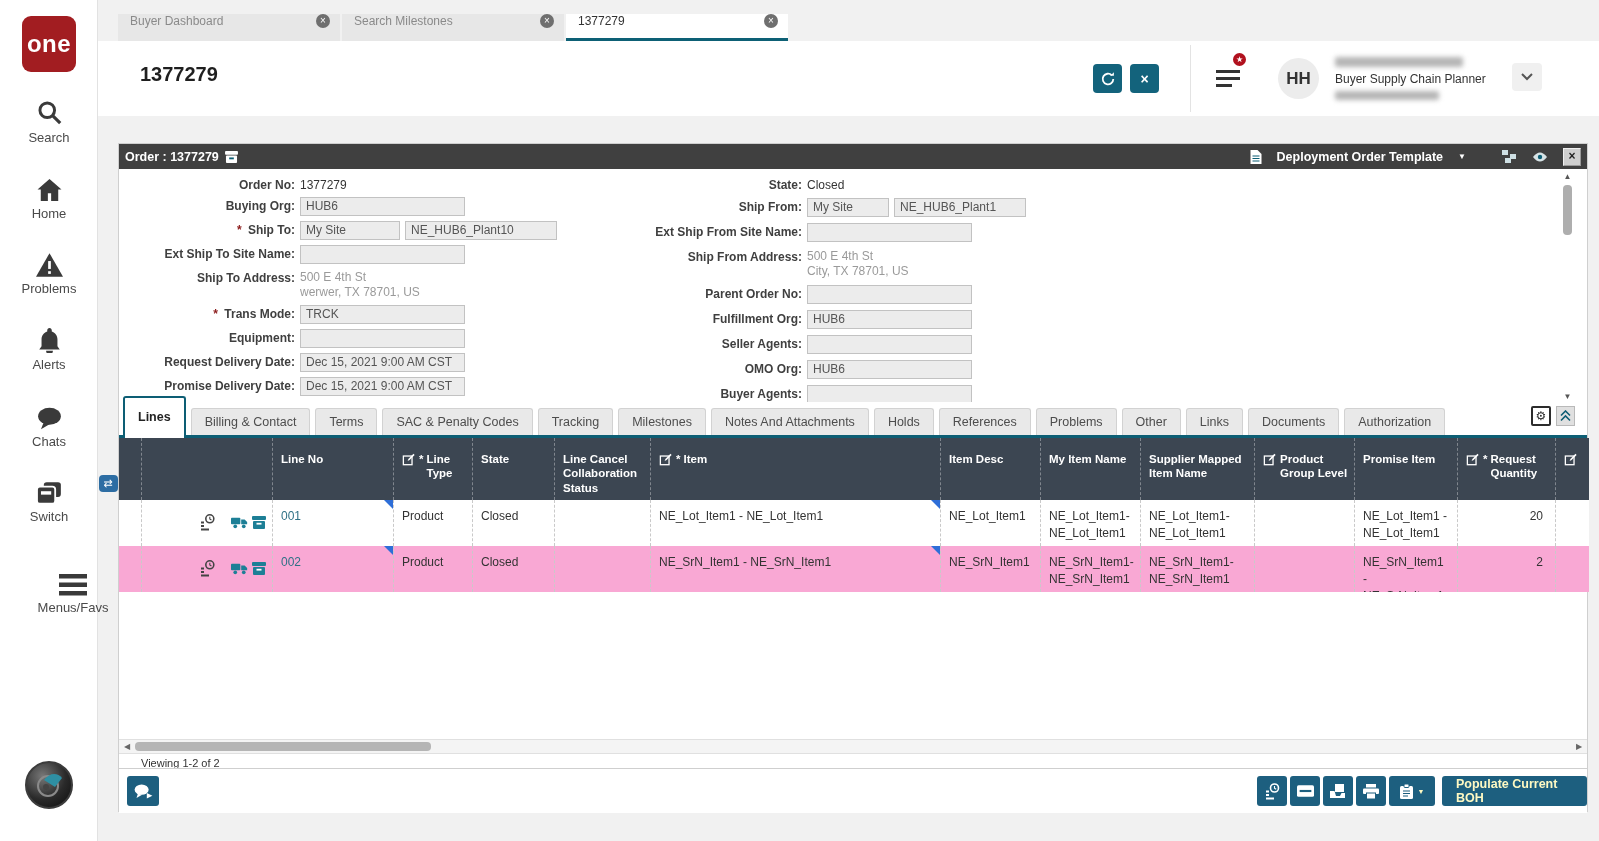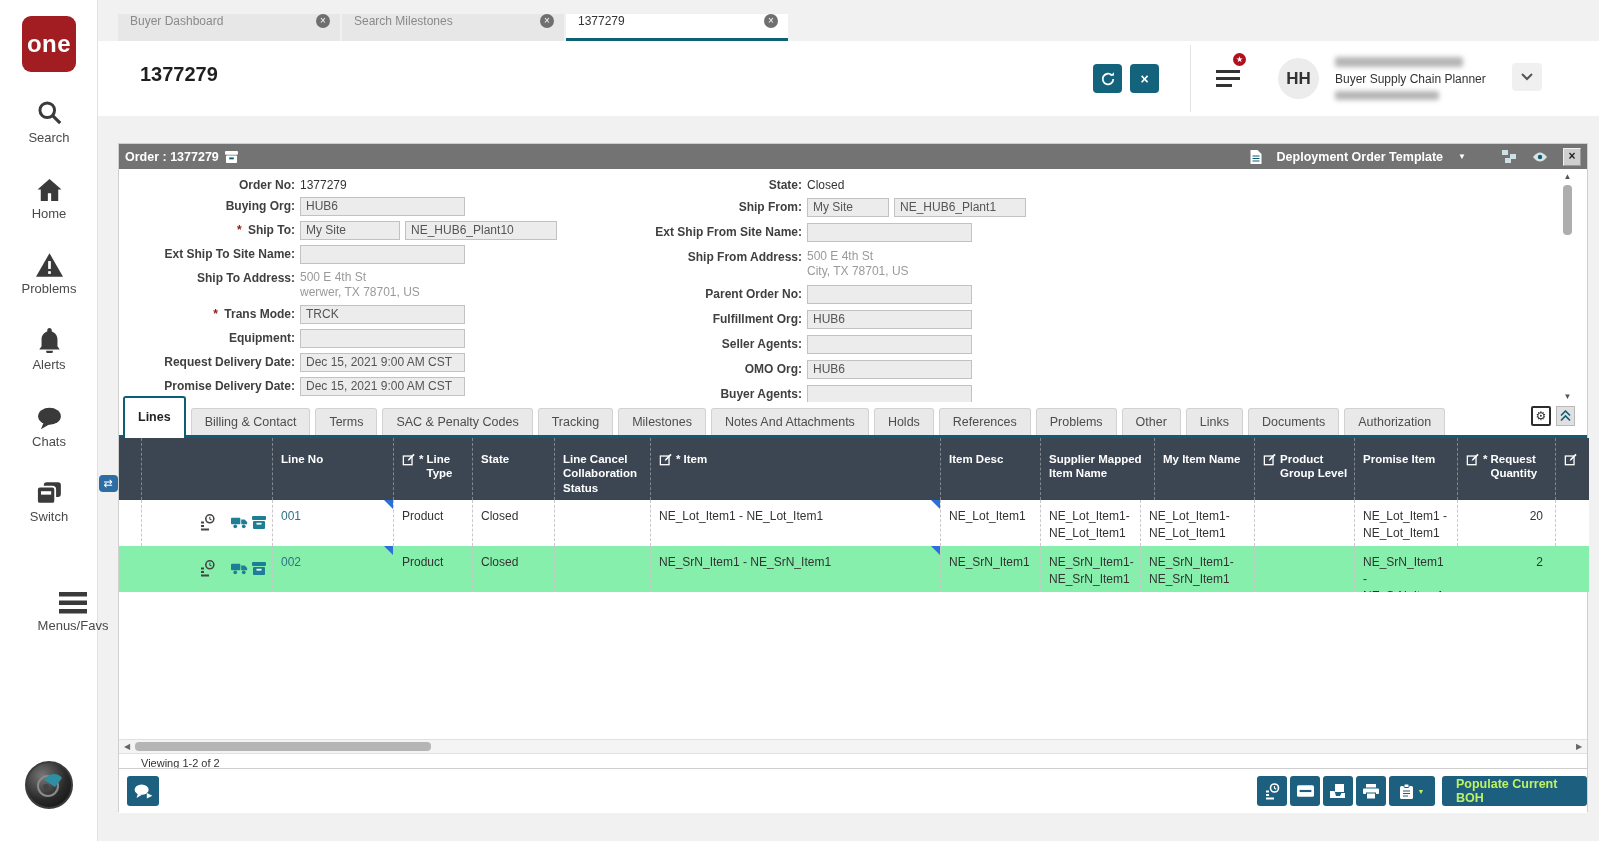--- a/index.html
+++ b/index.html
@@ -31,21 +31,21 @@
   .avatar { position:absolute; left:1180px; top:17px; width:41px; height:41px; border-radius:50%; background:#ececec; color:#333; font-size:17px; font-weight:bold; display:flex; align-items:center; justify-content:center; }
   .who { position:absolute; left:1237px; top:16px; width:170px; }
   .blurbar { background:#b5b5b5; border-radius:2px; filter:blur(2.5px); }
   .who .b1 { width:128px; height:10px; margin-bottom:5px; }
   .who-role { font-size:12px; color:#333; margin-bottom:5px; white-space:nowrap; }
   .who .b2 { width:104px; height:9px; }
   .user-caret { position:absolute; left:1414px; top:22px; width:30px; height:28px; background:#f0f0f0; border-radius:4px; display:flex; align-items:center; justify-content:center; cursor:pointer; }
 
   
   .panel { position:absolute; left:118px; top:143px; width:1470px; height:669px; background:#fff; border:1px solid #cfcfcf; }
-  .ptitle { position:absolute; left:0; top:0; right:0; height:25px; background:#737373; color:#fff; display:flex; align-items:center; padding:0 6px; font-size:12.5px; font-weight:bold; }
+  .ptitle { position:absolute; left:0; top:0; right:0; height:25px; background:#404040; color:#fff; display:flex; align-items:center; padding:0 6px; font-size:12.5px; font-weight:bold; }
   .ptitle .spacer { flex:1; }
   .ptitle-right { display:flex; align-items:center; gap:15px; font-weight:bold; }
   .pclose { width:18px; height:18px; background:#cfcfcf; border:1px solid #9a9a9a; border-top-color:#f0f0f0; border-left-color:#f0f0f0; color:#222; font-size:12px; line-height:15px; text-align:center; cursor:pointer; font-weight:bold; }
   .caret-down { font-size:8px; }
 
   
   .form { position:absolute; left:0; top:25px; width:1430px; height:233px; overflow:hidden; }
   .fcol { position:absolute; top:0; }
   .fcol-left  { left:0;   width:560px; }
   .fcol-right { left:505px; width:620px; }
@@ -76,36 +76,36 @@
   .gearbox { width:20px; height:20px; border:2px solid #2c2c2c; border-radius:2px; font-size:12px; line-height:16px; text-align:center; color:#2c2c2c; cursor:pointer; background:#fff; }
   .collapse-btn { width:19px; height:20px; background:#e0e0e0; border:1px solid #b9b9b9; display:flex; align-items:center; justify-content:center; cursor:pointer; }
 
   
   .grid { position:absolute; left:0; top:294px; width:1470px; }
   .g-head { display:flex; background:#3c4652; height:62px; }
   .th { color:#fff; font-size:11.5px; font-weight:bold; padding:14px 6px 4px 8px; border-left:1px dashed rgba(255,255,255,.35); line-height:1.25; display:flex; align-items:flex-start; gap:3px; flex:0 0 auto; }
   .th:first-child { border-left:none; }
   .th .ed { margin-top:1px; flex:0 0 auto; }
   .tr { display:flex; height:46px; background:#fff; }
-  .tr.alt { background:#86efac; }
+  .tr.alt { background:#f9a8d4; }
   .td { font-size:12px; color:#333; padding:8px 6px 0 8px; border-left:1px dashed #c9c9c9; line-height:1.4; position:relative; flex:0 0 auto; overflow:hidden; }
   .td:first-child { border-left:none; }
   .td.num { text-align:right; padding-right:12px; }
   .td a { color:#2f7186; text-decoration:none; cursor:pointer; }
   .corner { position:absolute; top:0; right:0; width:0; height:0; border-top:9px solid #2e6ed8; border-left:9px solid transparent; }
   .rowicons { display:flex; align-items:center; gap:4px; padding-top:6px; }
   .rowicons .ric { cursor:pointer; display:inline-flex; }
 
   
   .hscroll { position:absolute; left:0; top:595px; right:0; height:15px; background:#f4f4f4; border-top:1px solid #e0e0e0; border-bottom:1px solid #e0e0e0; }
   .hscroll .arr { position:absolute; top:0; width:12px; height:13px; font-size:8px; color:#666; text-align:center; line-height:13px; cursor:pointer; }
   .hscroll .thumb { position:absolute; left:16px; top:2px; width:296px; height:9px; background:#b5b5b5; border-radius:4px; cursor:pointer; }
   .gstatus { position:absolute; left:22px; top:613px; font-size:11px; color:#333; }
   .pfooter { position:absolute; left:0; top:624px; right:0; height:45px; border-top:1px solid #cfcfcf; background:#fff; }
-  .fbtn { position:absolute; top:7px; height:30px; background:#1d5f7f; border-radius:3px; display:flex; align-items:center; justify-content:center; color:#bef264; cursor:pointer; }
+  .fbtn { position:absolute; top:7px; height:30px; background:#1d5f7f; border-radius:3px; display:flex; align-items:center; justify-content:center; color:#fef9c3; cursor:pointer; }
   .fbtn.sq { width:30px; }
   .populate { padding:0 14px; font-size:12.5px; font-weight:bold; }
 
   svg { display:block; }
 </style>
 </head>
 <body>
 
 <div class="sidebar">
   <div class="logo">one</div>
@@ -159,21 +159,21 @@
         <span class="icon">
           <svg width="25" height="23" viewBox="0 0 22 20">
             <rect x="6" y="0" width="15" height="13" rx="2.5" fill="#3a3a3a"></rect>
             <rect x="0" y="4" width="16" height="15" rx="2.5" fill="#3a3a3a" stroke="#fff" stroke-width="1.6"></rect>
             <rect x="3.5" y="8" width="9" height="3" fill="#fff"></rect>
           </svg>
           <span class="switch-badge">⇄</span>
         </span>
         <span class="side-label">Switch</span>
       </div>
-      <div class="side-item" style="top: 588px; padding-left: 48px;">
+      <div class="side-item" style="top: 570px; padding-left: 48px;">
         <span class="icon">
           <svg width="28" height="22" viewBox="0 0 28 22">
             <rect y="0" width="28" height="4.5" fill="#3a3a3a"></rect>
             <rect y="8.5" width="28" height="4.5" fill="#3a3a3a"></rect>
             <rect y="17" width="28" height="4.5" fill="#3a3a3a"></rect>
           </svg>
         </span>
         <span class="side-label">Menus/Favs</span>
       </div>
     </div>
@@ -457,25 +457,25 @@
               <rect x="1" y="3.5" width="10" height="10" fill="none" stroke="#fff" stroke-width="1.5"></rect>
               <path d="M12.6 1l1.4 1.4-5.8 5.8-2.3.9.9-2.3z" fill="#fff"></path>
             </svg>
           </span>
           <span>*</span>
           <span>Item</span>
         </div>
         <div class="th" style="width: 100px;">
           <span>Item Desc</span>
         </div>
+        <div class="th" style="width: 100px;">
+          <span>My Item Name</span>
+        </div>
         <div class="th" style="width: 114px;">
           <span>Supplier Mapped Item Name</span>
-        </div>
-        <div class="th" style="width: 100px;">
-          <span>My Item Name</span>
         </div>
         <div class="th" style="width: 100px;">
           <span class="ed">
             <svg width="14" height="13" viewBox="0 0 15 15">
               <rect x="1" y="3.5" width="10" height="10" fill="none" stroke="#fff" stroke-width="1.5"></rect>
               <path d="M12.6 1l1.4 1.4-5.8 5.8-2.3.9.9-2.3z" fill="#fff"></path>
             </svg>
           </span>
           <span>Product Group Level</span>
         </div>

